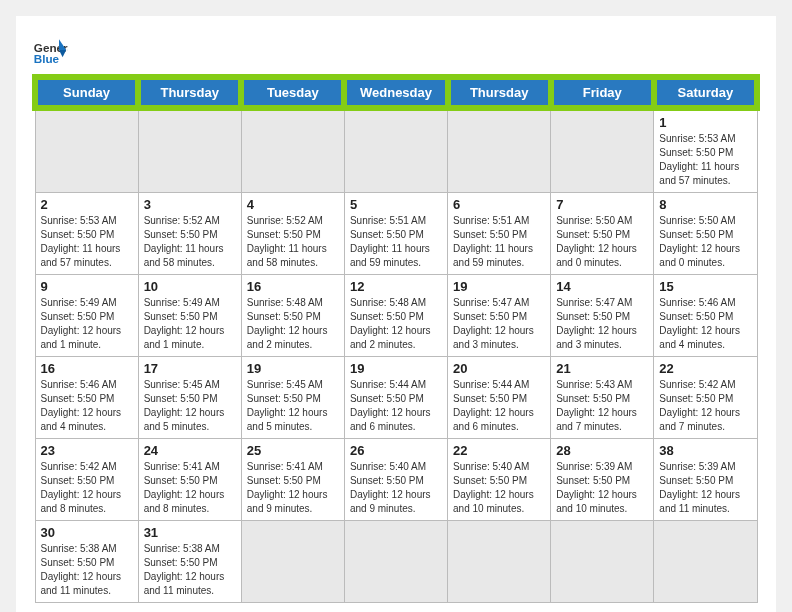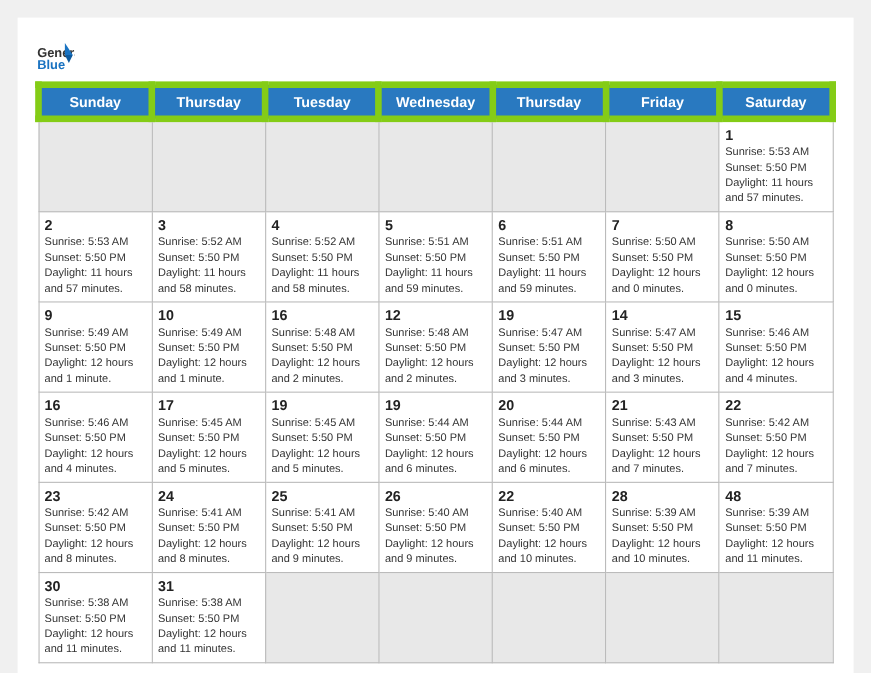--- a/index.html
+++ b/index.html
@@ -236,21 +236,21 @@
           </td>
           <td>
             <div class="day-number">22</div>
             <div class="day-info">Sunrise: 5:40 AM<br>Sunset: 5:50 PM<br>Daylight: 12 hours and 10 minutes.</div>
           </td>
           <td>
             <div class="day-number">28</div>
             <div class="day-info">Sunrise: 5:39 AM<br>Sunset: 5:50 PM<br>Daylight: 12 hours and 10 minutes.</div>
           </td>
           <td>
-            <div class="day-number">48</div>
+            <div class="day-number">38</div>
             <div class="day-info">Sunrise: 5:39 AM<br>Sunset: 5:50 PM<br>Daylight: 12 hours and 11 minutes.</div>
           </td>
         </tr>
         <tr>
           <td>
             <div class="day-number">30</div>
             <div class="day-info">Sunrise: 5:38 AM<br>Sunset: 5:50 PM<br>Daylight: 12 hours and 11 minutes.</div>
           </td>
           <td>
             <div class="day-number">31</div>

